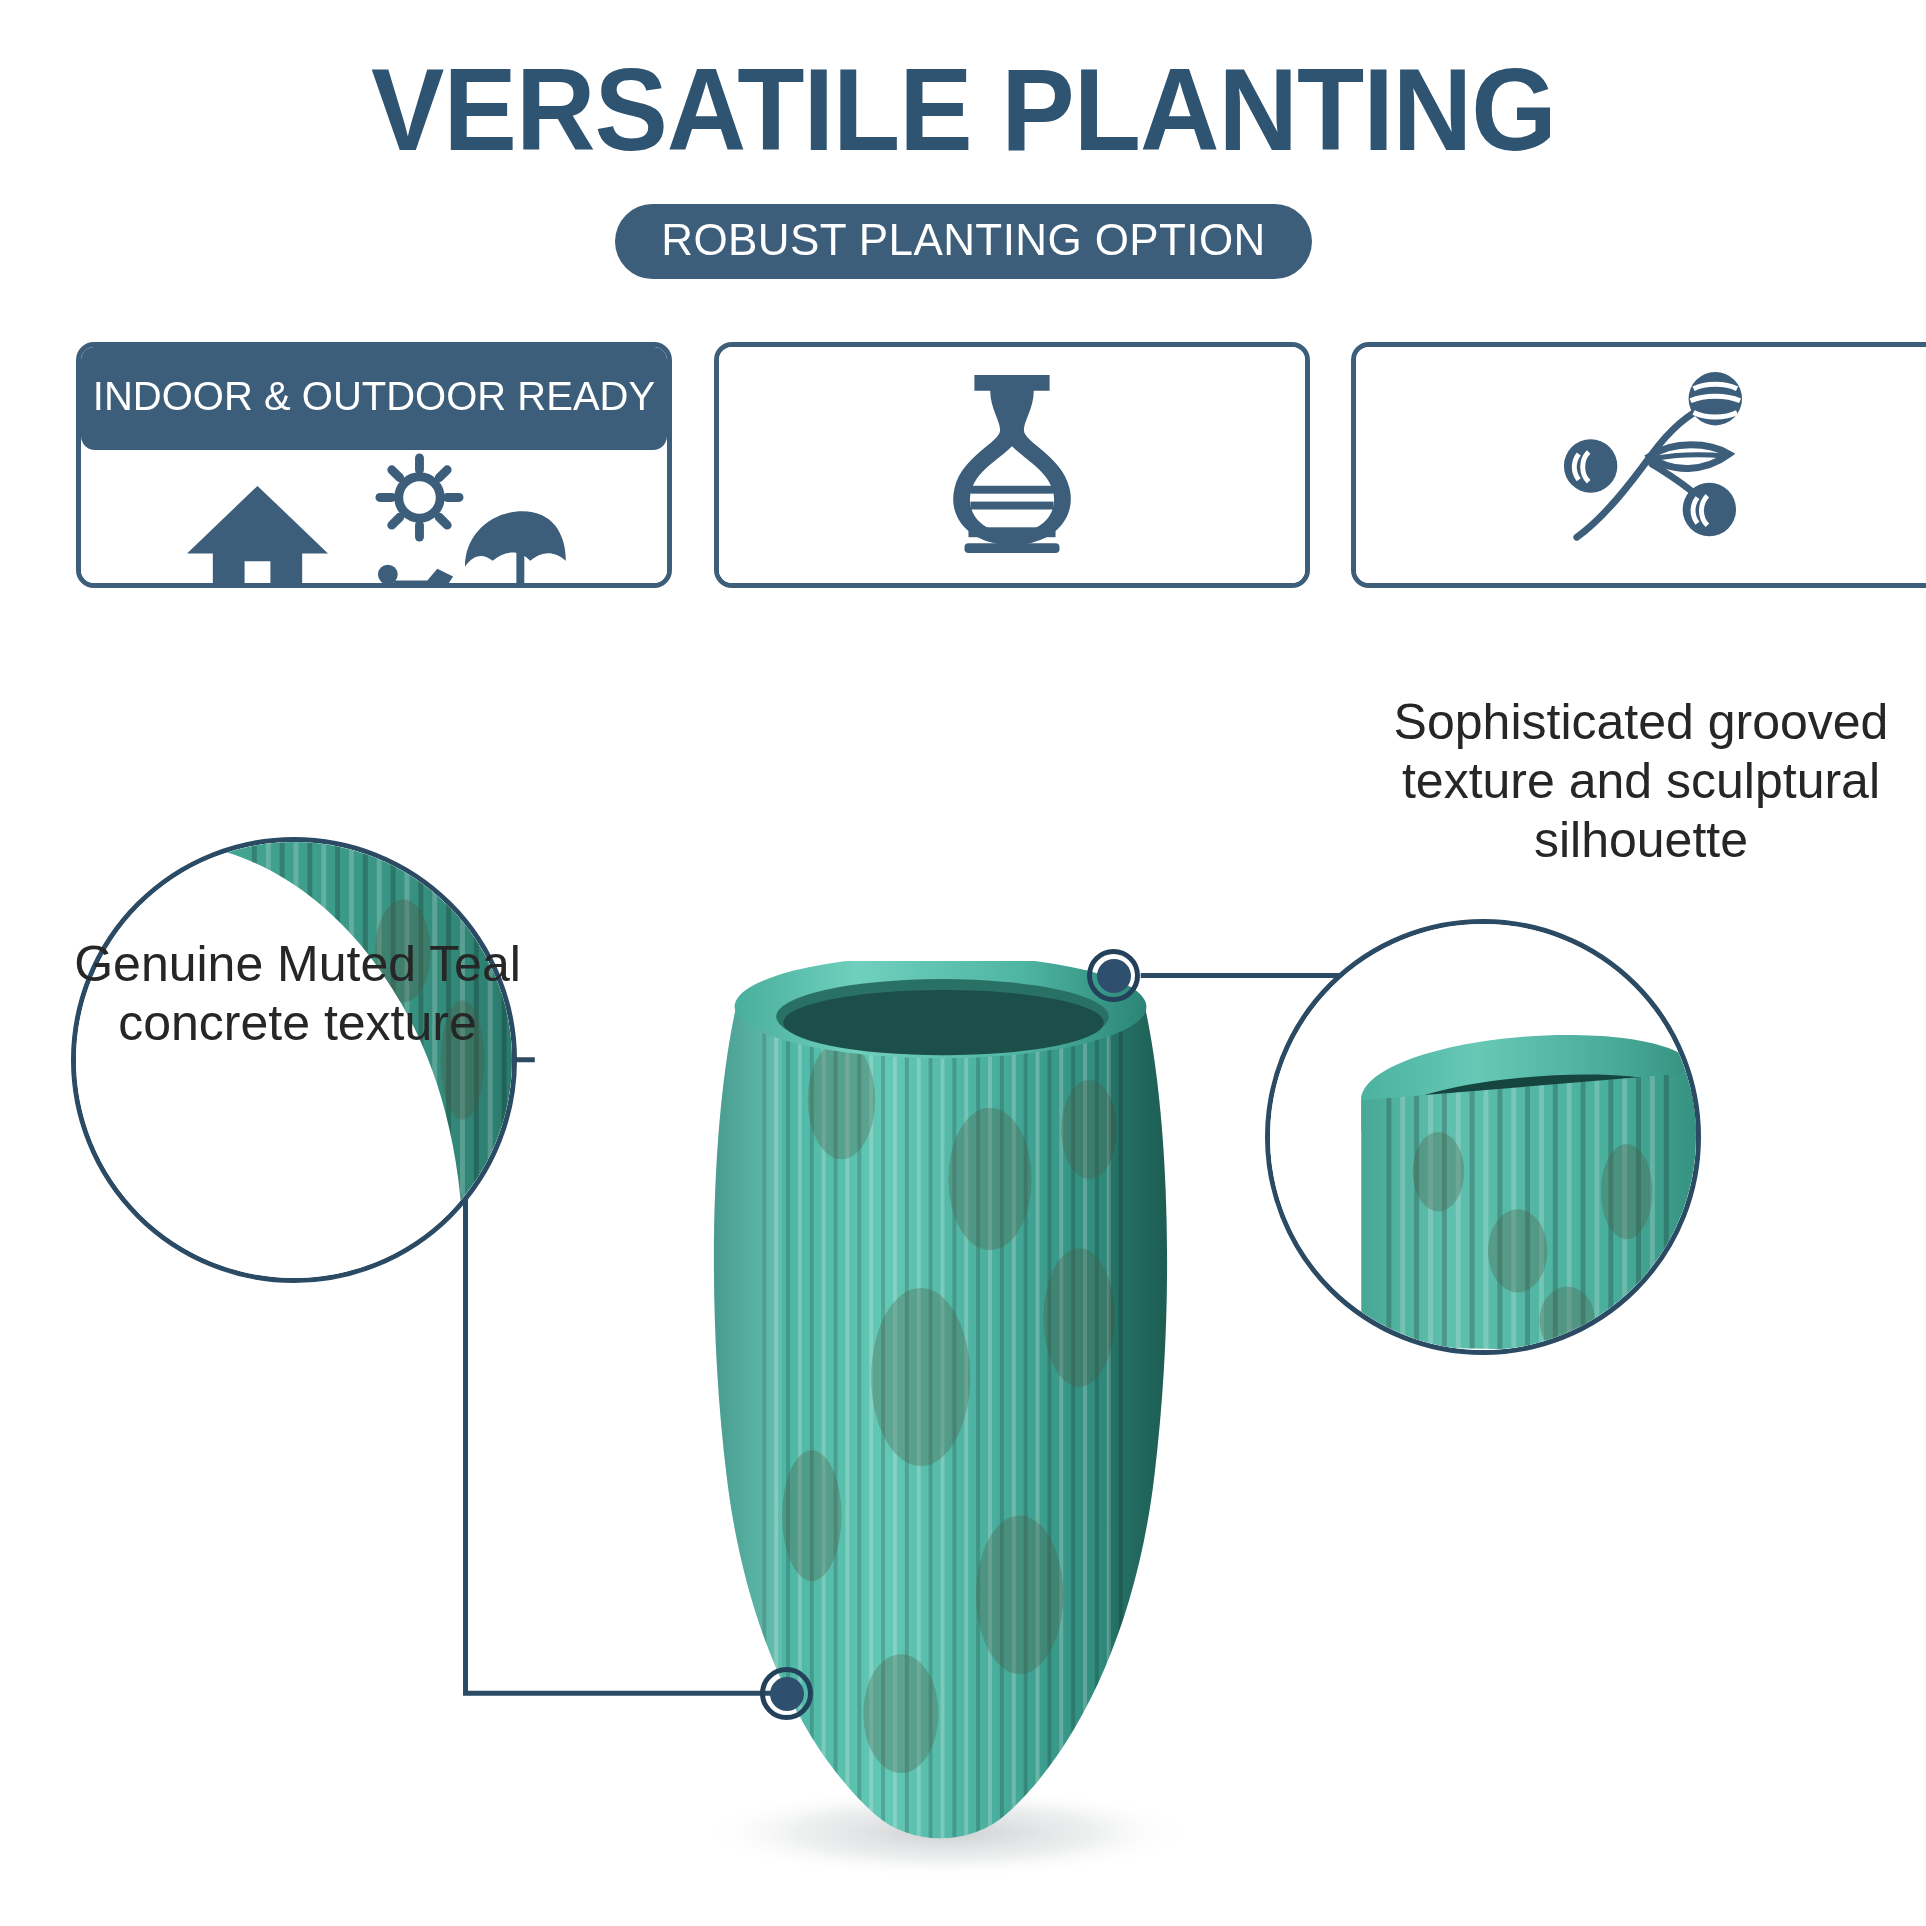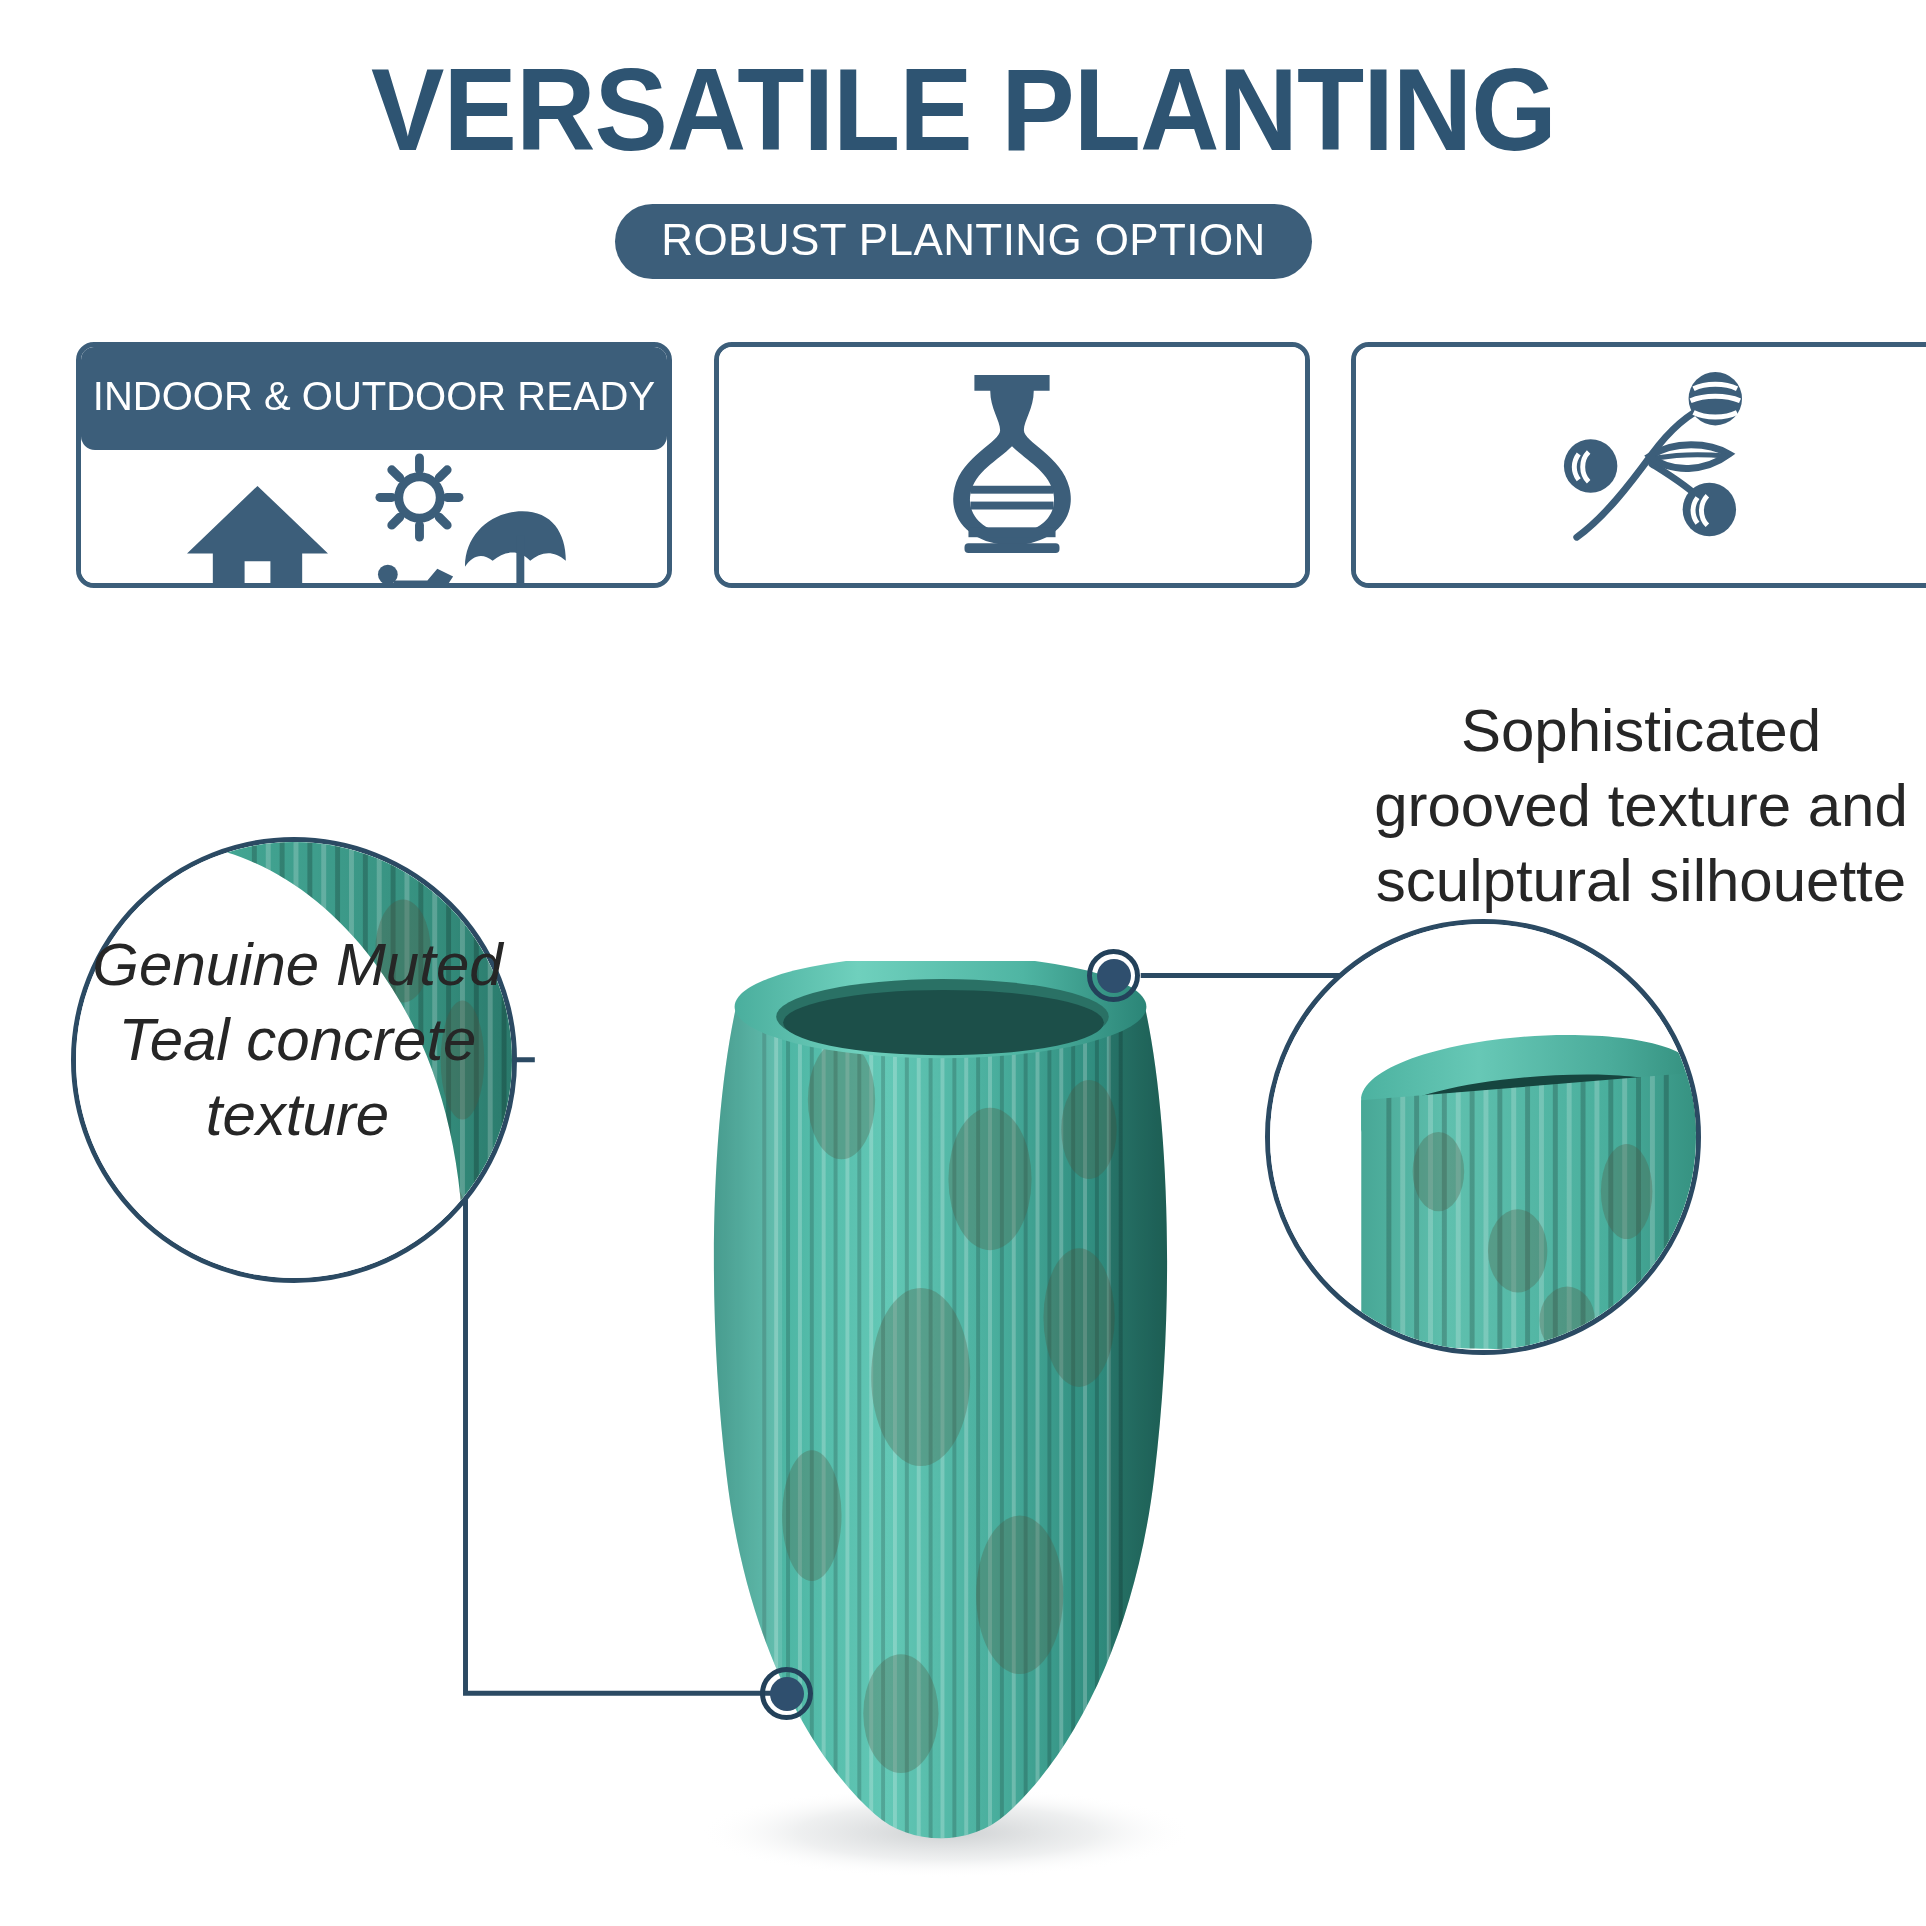--- a/index.html
+++ b/index.html
@@ -74,26 +74,26 @@
     padding-bottom: 4px;
   }
   .card-body svg { display: block; }
 
   
   .stage { position: absolute; top: 634px; left: 0; width: 1927px; height: 1293px; }
 
   .callout-text {
     position: absolute;
     color: #262626;
-    font-size: 60px;
-    line-height: 75px;
+    font-size: 50px;
+    line-height: 59px;
     font-weight: 400;
     text-align: center;
   }
-  .callout-left  { left: 40px;  top: 293px; width: 515px; font-style: italic; }
+  .callout-left  { left: 40px;  top: 301px; width: 515px; }
   .callout-right { left: 1371px; top: 59px;  width: 540px; }
 
   .leader { position: absolute; stroke: #2b4a63; stroke-width: 5; fill: none; }
 
   .dot-outer {
     position: absolute;
     width: 53px; height: 53px;
     border: 5px solid #23415a;
     border-radius: 50%;
     background: transparent;

